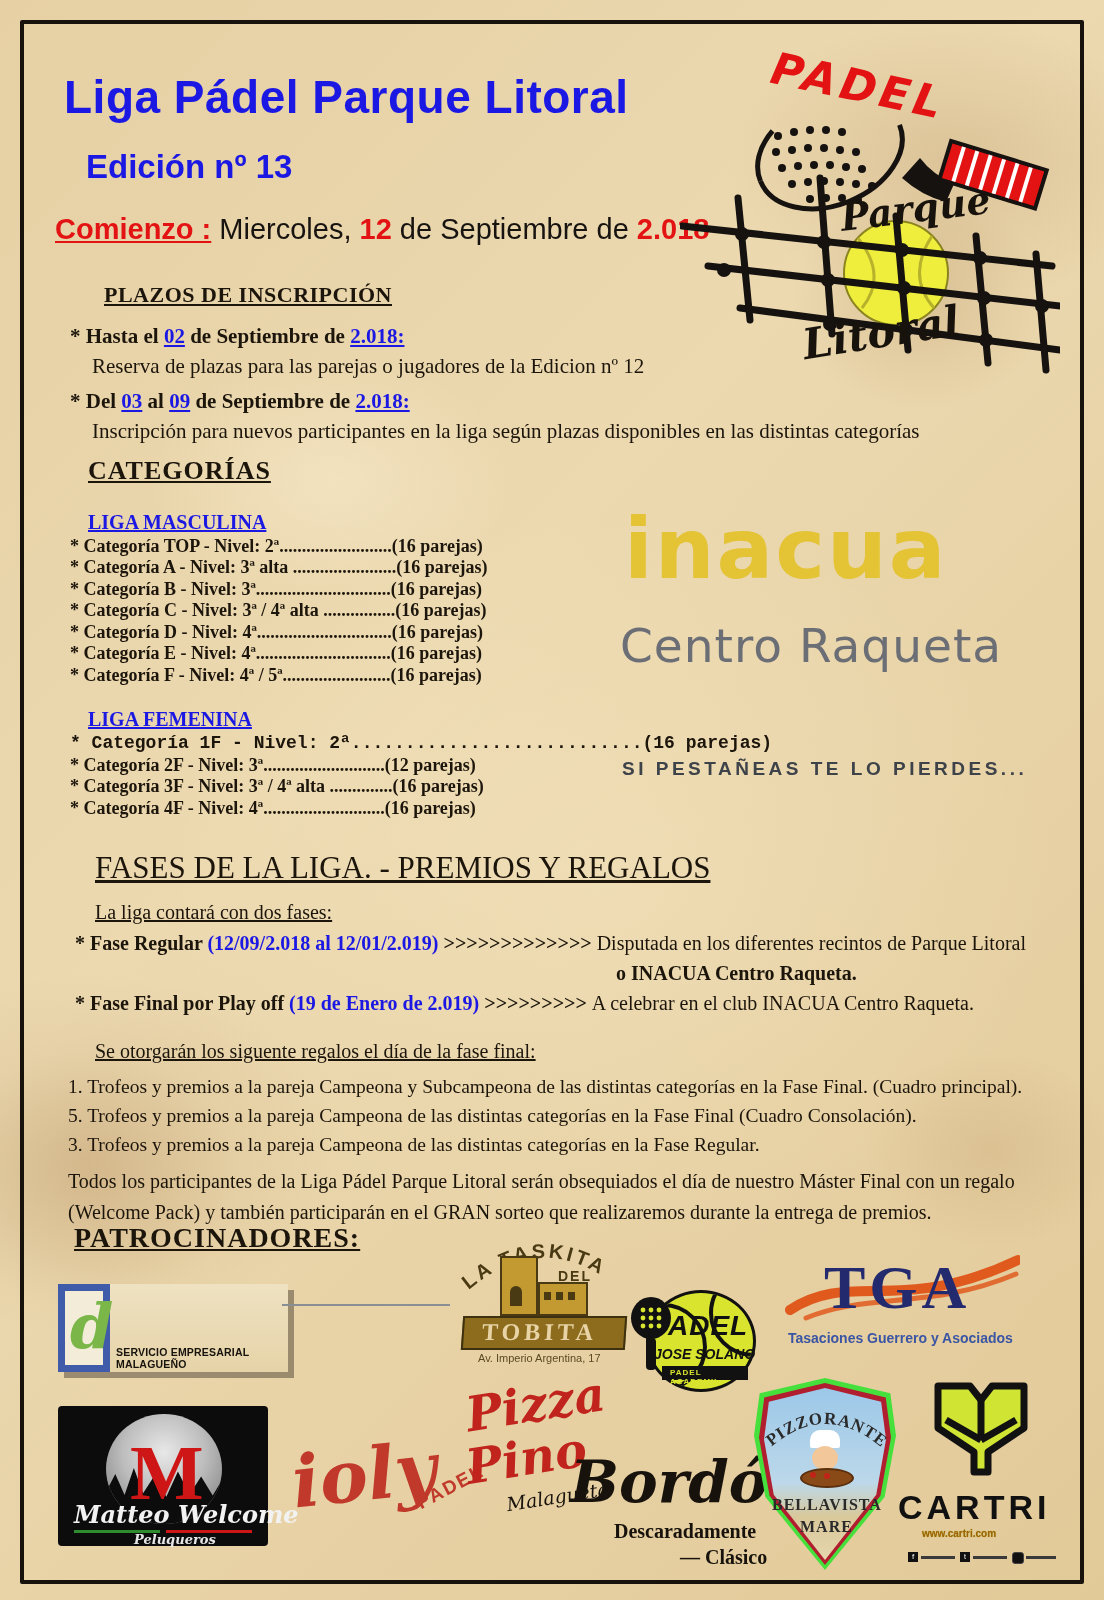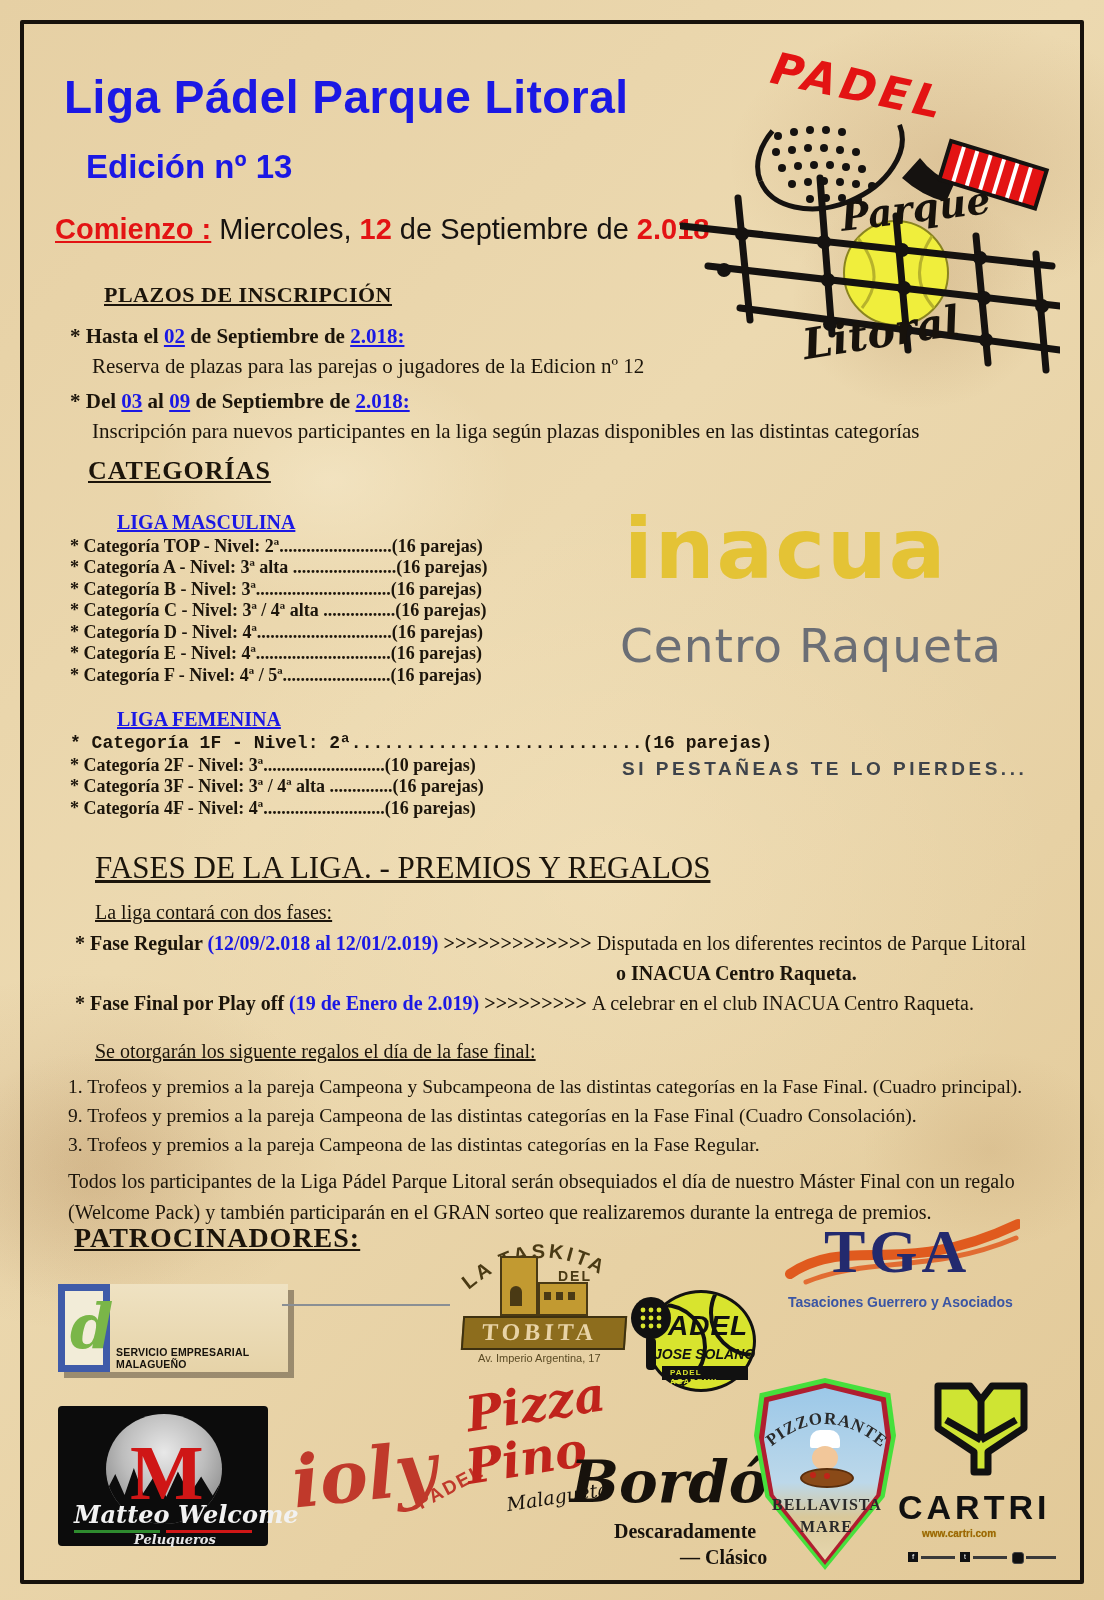--- a/index.html
+++ b/index.html
@@ -20,21 +20,21 @@
   .serif{font-family:"Liberation Serif",serif;}
   .blue{color:#1b18e4;}
   .red{color:#e31313;}
   .u{text-decoration:underline;}
   .b{font-weight:bold;}
   .title{font-size:46px;font-weight:bold;color:#1b18e4;letter-spacing:.5px;}
   .edition{font-size:33px;font-weight:bold;color:#1b18e4;}
   .comienzo-line{font-size:29px;font-family:"Liberation Sans",sans-serif;color:#171310;}
   .sec-h{font-weight:bold;text-decoration:underline;letter-spacing:.5px;}
   .cat-item{font-size:18px;font-weight:bold;line-height:21.6px;white-space:nowrap;}
-  .liga-h{font-size:20px;font-weight:bold;color:#1b18e4;text-decoration:underline;margin-left:29px;}
+  .liga-h{font-size:20px;font-weight:bold;color:#1b18e4;text-decoration:underline;}
   .body-line{font-size:21px;white-space:nowrap;}
   .fase-line{font-size:20px;white-space:nowrap;}
   .inacua-name{font-family:"DejaVu Sans",sans-serif;font-weight:bold;font-size:84px;color:#e4c335;letter-spacing:2px;}
   .inacua-sub{font-family:"DejaVu Sans",sans-serif;font-size:47px;color:#6b6e75;letter-spacing:1px;}
   .tagline{font-family:"Liberation Sans",sans-serif;font-variant:small-caps;font-weight:bold;font-size:19px;letter-spacing:3.5px;color:#3e434a;}
   .script{font-family:"DejaVu Serif",serif;font-style:italic;font-weight:bold;}
   .sponsor{position:absolute;}
 </style>
 </head>
 <body>
@@ -155,21 +155,21 @@
 <div class="abs cat-item" style="left:70px;top:536px;">* Categoría TOP - Nivel: 2ª.........................(16 parejas)</div>
 <div class="abs cat-item" style="left:70px;top:557px;">* Categoría A - Nivel: 3ª alta .......................(16 parejas)</div>
 <div class="abs cat-item" style="left:70px;top:579px;">* Categoría B - Nivel: 3ª..............................(16 parejas)</div>
 <div class="abs cat-item" style="left:70px;top:600px;">* Categoría C - Nivel: 3ª / 4ª alta ................(16 parejas)</div>
 <div class="abs cat-item" style="left:70px;top:622px;">* Categoría D - Nivel: 4ª..............................(16 parejas)</div>
 <div class="abs cat-item" style="left:70px;top:643px;">* Categoría E - Nivel: 4ª..............................(16 parejas)</div>
 <div class="abs cat-item" style="left:70px;top:665px;">* Categoría F - Nivel: 4ª / 5ª........................(16 parejas)</div>
 
 <div class="abs liga-h" style="left:88px;top:708px;">LIGA FEMENINA</div>
 <div class="abs cat-item" style="left:70px;top:733px;font-family:Liberation Mono, monospace;">* Categoría 1F - Nivel: 2ª...........................(16 parejas)</div>
-<div class="abs cat-item" style="left:70px;top:755px;">* Categoría 2F - Nivel: 3ª...........................(10 parejas)</div>
+<div class="abs cat-item" style="left:70px;top:755px;">* Categoría 2F - Nivel: 3ª...........................(12 parejas)</div>
 <div class="abs cat-item" style="left:70px;top:776px;">* Categoría 3F - Nivel: 3ª / 4ª alta ..............(16 parejas)</div>
 <div class="abs cat-item" style="left:70px;top:798px;">* Categoría 4F - Nivel: 4ª...........................(16 parejas)</div>
 
 <div class="abs inacua-name" style="left:624px;top:500px;">inacua</div>
 <div class="abs inacua-sub" style="left:620px;top:618px;">Centro Raqueta</div>
 <div class="abs tagline" style="left:622px;top:758px;">SI PESTAÑEAS TE LO PIERDES...</div>
 
 <div class="abs serif u" style="left:95px;top:850px;font-size:31px;">FASES DE LA LIGA. - PREMIOS Y REGALOS</div>
 <div class="abs serif u" style="left:95px;top:901px;font-size:20px;">La liga contará con dos fases:</div>
 
@@ -177,21 +177,21 @@
   <span class="b">* Fase Regular </span><span class="blue b">(12/09/2.018 al 12/01/2.019)</span><span class="b"> &gt;&gt;&gt;&gt;&gt;&gt;&gt;&gt;&gt;&gt;&gt;&gt;&gt; </span><span>Disputada en los diferentes recintos de Parque Litoral</span>
 </div>
 <div class="abs fase-line" style="left:616px;top:962px;font-weight:bold;">o INACUA Centro Raqueta.</div>
 
 <div class="abs fase-line" style="left:75px;top:992px;">
   <span class="b">* Fase Final por Play off </span><span class="blue b">(19 de Enero de 2.019)</span><span class="b"> &gt;&gt;&gt;&gt;&gt;&gt;&gt;&gt;&gt; </span><span>A celebrar en el club INACUA Centro Raqueta.</span>
 </div>
 
 <div class="abs serif u" style="left:95px;top:1040px;font-size:20px;">Se otorgarán los siguente regalos el día de la fase final:</div>
 <div class="abs serif" style="left:68px;top:1076px;font-size:19.5px;white-space:nowrap;">1. Trofeos y premios a la pareja Campeona y Subcampeona de las distintas categorías en la Fase Final. (Cuadro principal).</div>
-<div class="abs serif" style="left:68px;top:1105px;font-size:19.5px;white-space:nowrap;">9. Trofeos y premios a la pareja Campeona de las distintas categorías en la Fase Final (Cuadro Consolación).</div>
+<div class="abs serif" style="left:68px;top:1105px;font-size:19.5px;white-space:nowrap;">5. Trofeos y premios a la pareja Campeona de las distintas categorías en la Fase Final (Cuadro Consolación).</div>
 <div class="abs serif" style="left:68px;top:1134px;font-size:19.5px;white-space:nowrap;">3. Trofeos y premios a la pareja Campeona de las distintas categorías en la Fase Regular.</div>
 
 <div class="abs serif" style="left:68px;top:1166px;width:960px;font-size:20px;line-height:31px;">Todos los participantes de la Liga Pádel Parque Litoral serán obsequiados el día de nuestro Máster Final con un regalo (Welcome Pack) y también participarán en el GRAN sorteo que realizaremos durante la entrega de premios.</div>
 
 <div class="abs serif b u" style="left:74px;top:1222px;font-size:28px;letter-spacing:1px;">PATROCINADORES:</div>
 
 <div class="sponsor" style="left:58px;top:1284px;width:230px;height:88px;background:linear-gradient(#efe2c2,#e6d3a8);box-shadow:6px 6px 0 rgba(60,50,40,.45);">
   <div class="abs" style="left:0;top:0;width:52px;height:88px;background:#3f5ba9;">
     <div class="abs" style="left:7px;top:7px;width:38px;height:74px;background:#f2ecd8;"></div>
     <div class="abs script" style="left:12px;top:6px;font-size:62px;color:#7ab648;">d</div>
@@ -249,21 +249,21 @@
     </g>
     <rect x="18" y="42" width="10" height="32" rx="4" fill="#111"></rect>
   </svg>
   <div class="abs sans" style="left:40px;top:20px;font-size:28px;font-weight:bold;font-style:italic;color:#111;letter-spacing:1px;">ADEL</div>
   <div class="abs sans" style="left:26px;top:56px;font-size:14px;font-weight:bold;font-style:italic;color:#111;white-space:nowrap;">JOSE SOLANO</div>
   <div class="abs" style="left:34px;top:76px;width:86px;height:14px;background:#111;">
     <div class="abs sans" style="left:8px;top:2px;font-size:8px;font-weight:bold;color:#d8e42e;letter-spacing:1px;">PADEL ACADEMY</div>
   </div>
 </div>
 
-<div class="sponsor" style="left:780px;top:1216px;width:240px;height:100px;">
+<div class="sponsor" style="left:780px;top:1252px;width:240px;height:100px;">
   <svg width="240" height="72" viewBox="0 0 240 72" style="position:absolute;left:0;top:0;">
     <path d="M10,58 C70,18 120,64 238,8" fill="none" stroke="#e05a1e" stroke-width="10" stroke-linecap="round"></path>
     <path d="M26,66 C90,40 150,58 236,22" fill="none" stroke="#e05a1e" stroke-width="5" stroke-linecap="round" opacity=".85"></path>
   </svg>
   <div class="abs serif b" style="left:44px;top:0px;font-size:62px;color:#232a6e;letter-spacing:4px;">TGA</div>
   <div class="abs sans b" style="left:8px;top:78px;font-size:14px;color:#3a55a4;white-space:nowrap;">Tasaciones Guerrero y Asociados</div>
 </div>
 
 <div class="sponsor" style="left:58px;top:1406px;width:210px;height:140px;background:#0c0c0c;border-radius:4px;">
   <div class="abs" style="left:48px;top:8px;width:116px;height:110px;border-radius:50%;background:radial-gradient(circle at 50% 35%,#e8e8e8 0%,#bdbdbd 45%,#6e6e6e 100%);overflow:hidden;">

